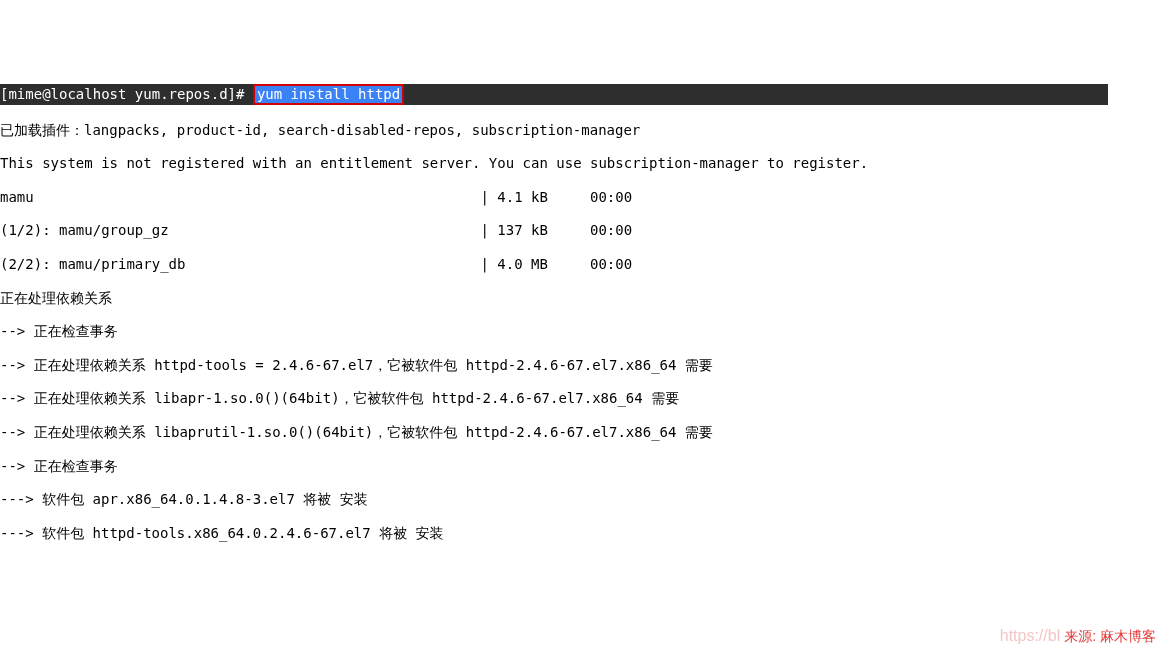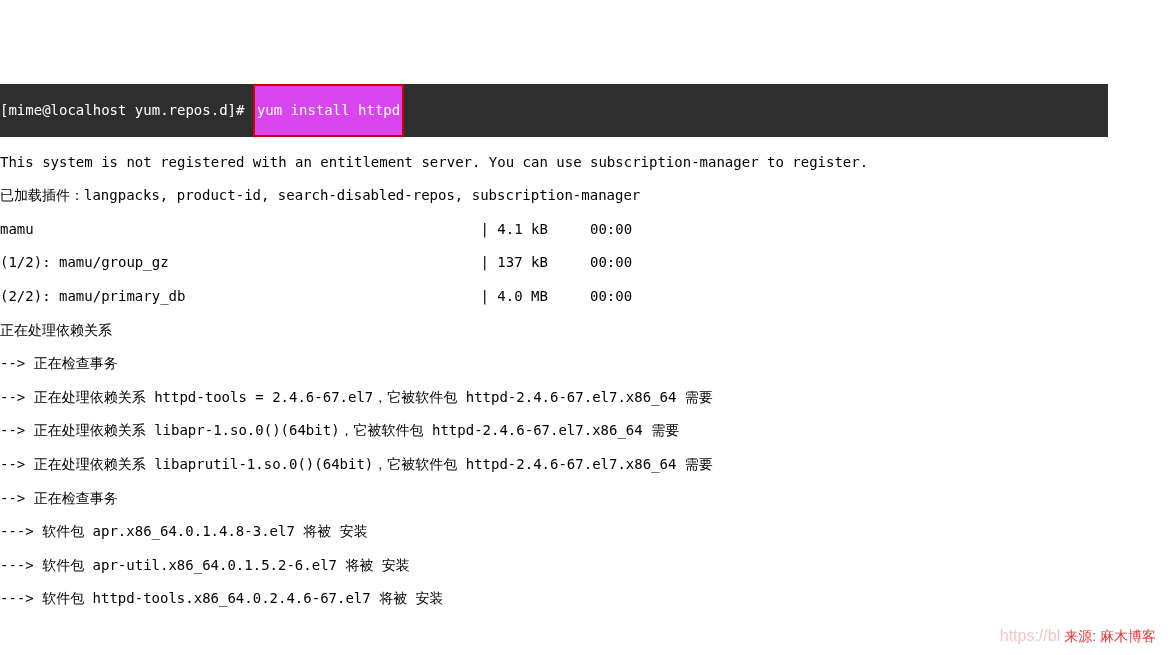--- a/index.html
+++ b/index.html
@@ -17,56 +17,55 @@
   }
   .term { padding: 0; }
   .title-line {
     background: #2e2e2e;
     color: #ffffff;
     display: block;
     width: 1108px;
   }
   .cmd-box {
     border: 2px solid #d00000;
-    padding: 16px 2px;
+    padding: 0 2px;
     display: inline-block;
     color: #ffffff;
-    background: #d946ef;
+    background: #3b82f6;
   }
   .line { display: block; }
   .watermark {
     position: absolute;
     right: 20px;
     bottom: 10px;
     color: #e33a3a;
     font-size: 14px;
     font-family: sans-serif;
   }
   .watermark .faint { color: #f4c6c6; font-size: 16px; margin-right: 4px; }
 </style>
 </head>
 <body>
 
 
 
 <div class="term">
 <span class="title-line"><span>[mime@localhost yum.repos.d]# </span><span class="cmd-box">yum install httpd</span></span>
+<span class="line">已加载插件：langpacks, product-id, search-disabled-repos, subscription-manager</span>
 <span class="line">This system is not registered with an entitlement server. You can use subscription-manager to register.</span>
-<span class="line">已加载插件：langpacks, product-id, search-disabled-repos, subscription-manager</span>
 <span class="line">mamu                                                     | 4.1 kB     00:00</span>
 <span class="line">(1/2): mamu/group_gz                                     | 137 kB     00:00</span>
 <span class="line">(2/2): mamu/primary_db                                   | 4.0 MB     00:00</span>
 <span class="line">正在处理依赖关系</span>
 <span class="line">--&gt; 正在检查事务</span>
 <span class="line">--&gt; 正在处理依赖关系 httpd-tools = 2.4.6-67.el7，它被软件包 httpd-2.4.6-67.el7.x86_64 需要</span>
 <span class="line">--&gt; 正在处理依赖关系 libapr-1.so.0()(64bit)，它被软件包 httpd-2.4.6-67.el7.x86_64 需要</span>
 <span class="line">--&gt; 正在处理依赖关系 libaprutil-1.so.0()(64bit)，它被软件包 httpd-2.4.6-67.el7.x86_64 需要</span>
 <span class="line">--&gt; 正在检查事务</span>
 <span class="line">---&gt; 软件包 apr.x86_64.0.1.4.8-3.el7 将被 安装</span>
-<span class="line">---&gt; 软件包 apr-util.x86_64.0.1.5.2-6.el7 将被 安装</span>
 <span class="line">---&gt; 软件包 httpd-tools.x86_64.0.2.4.6-67.el7 将被 安装</span>
 
 
 <span class="line"></span>
 
 
 
 
 
 

